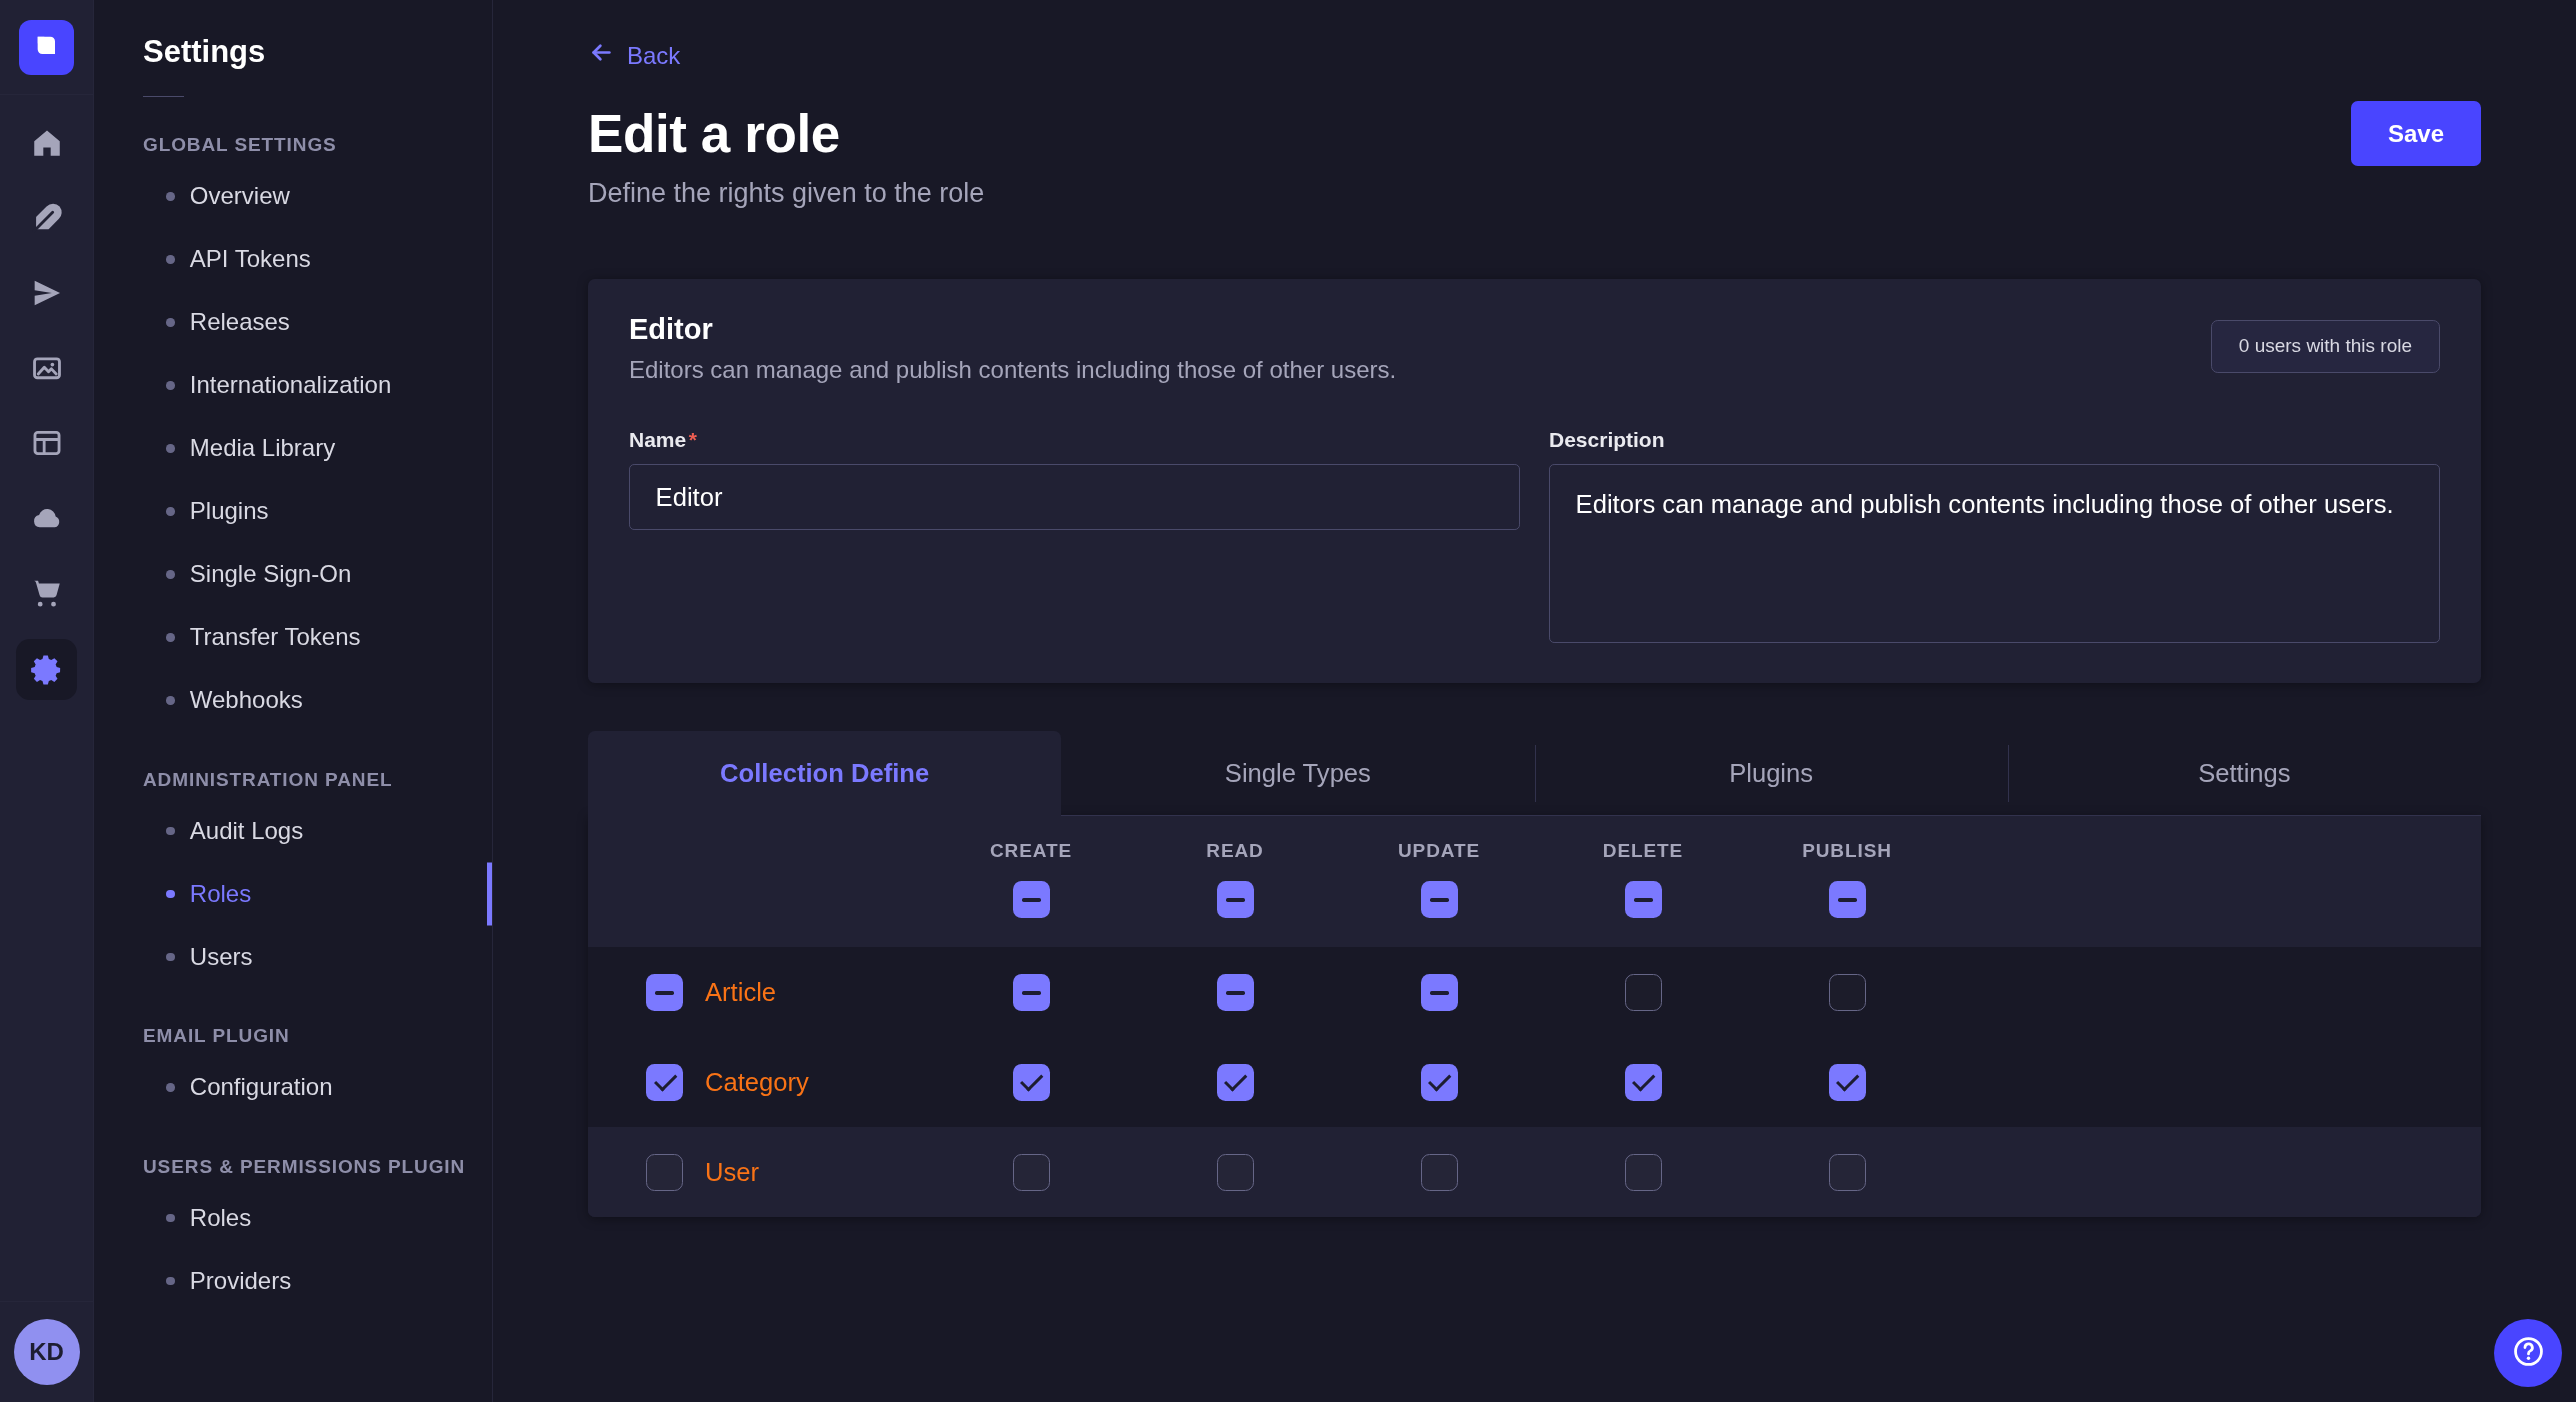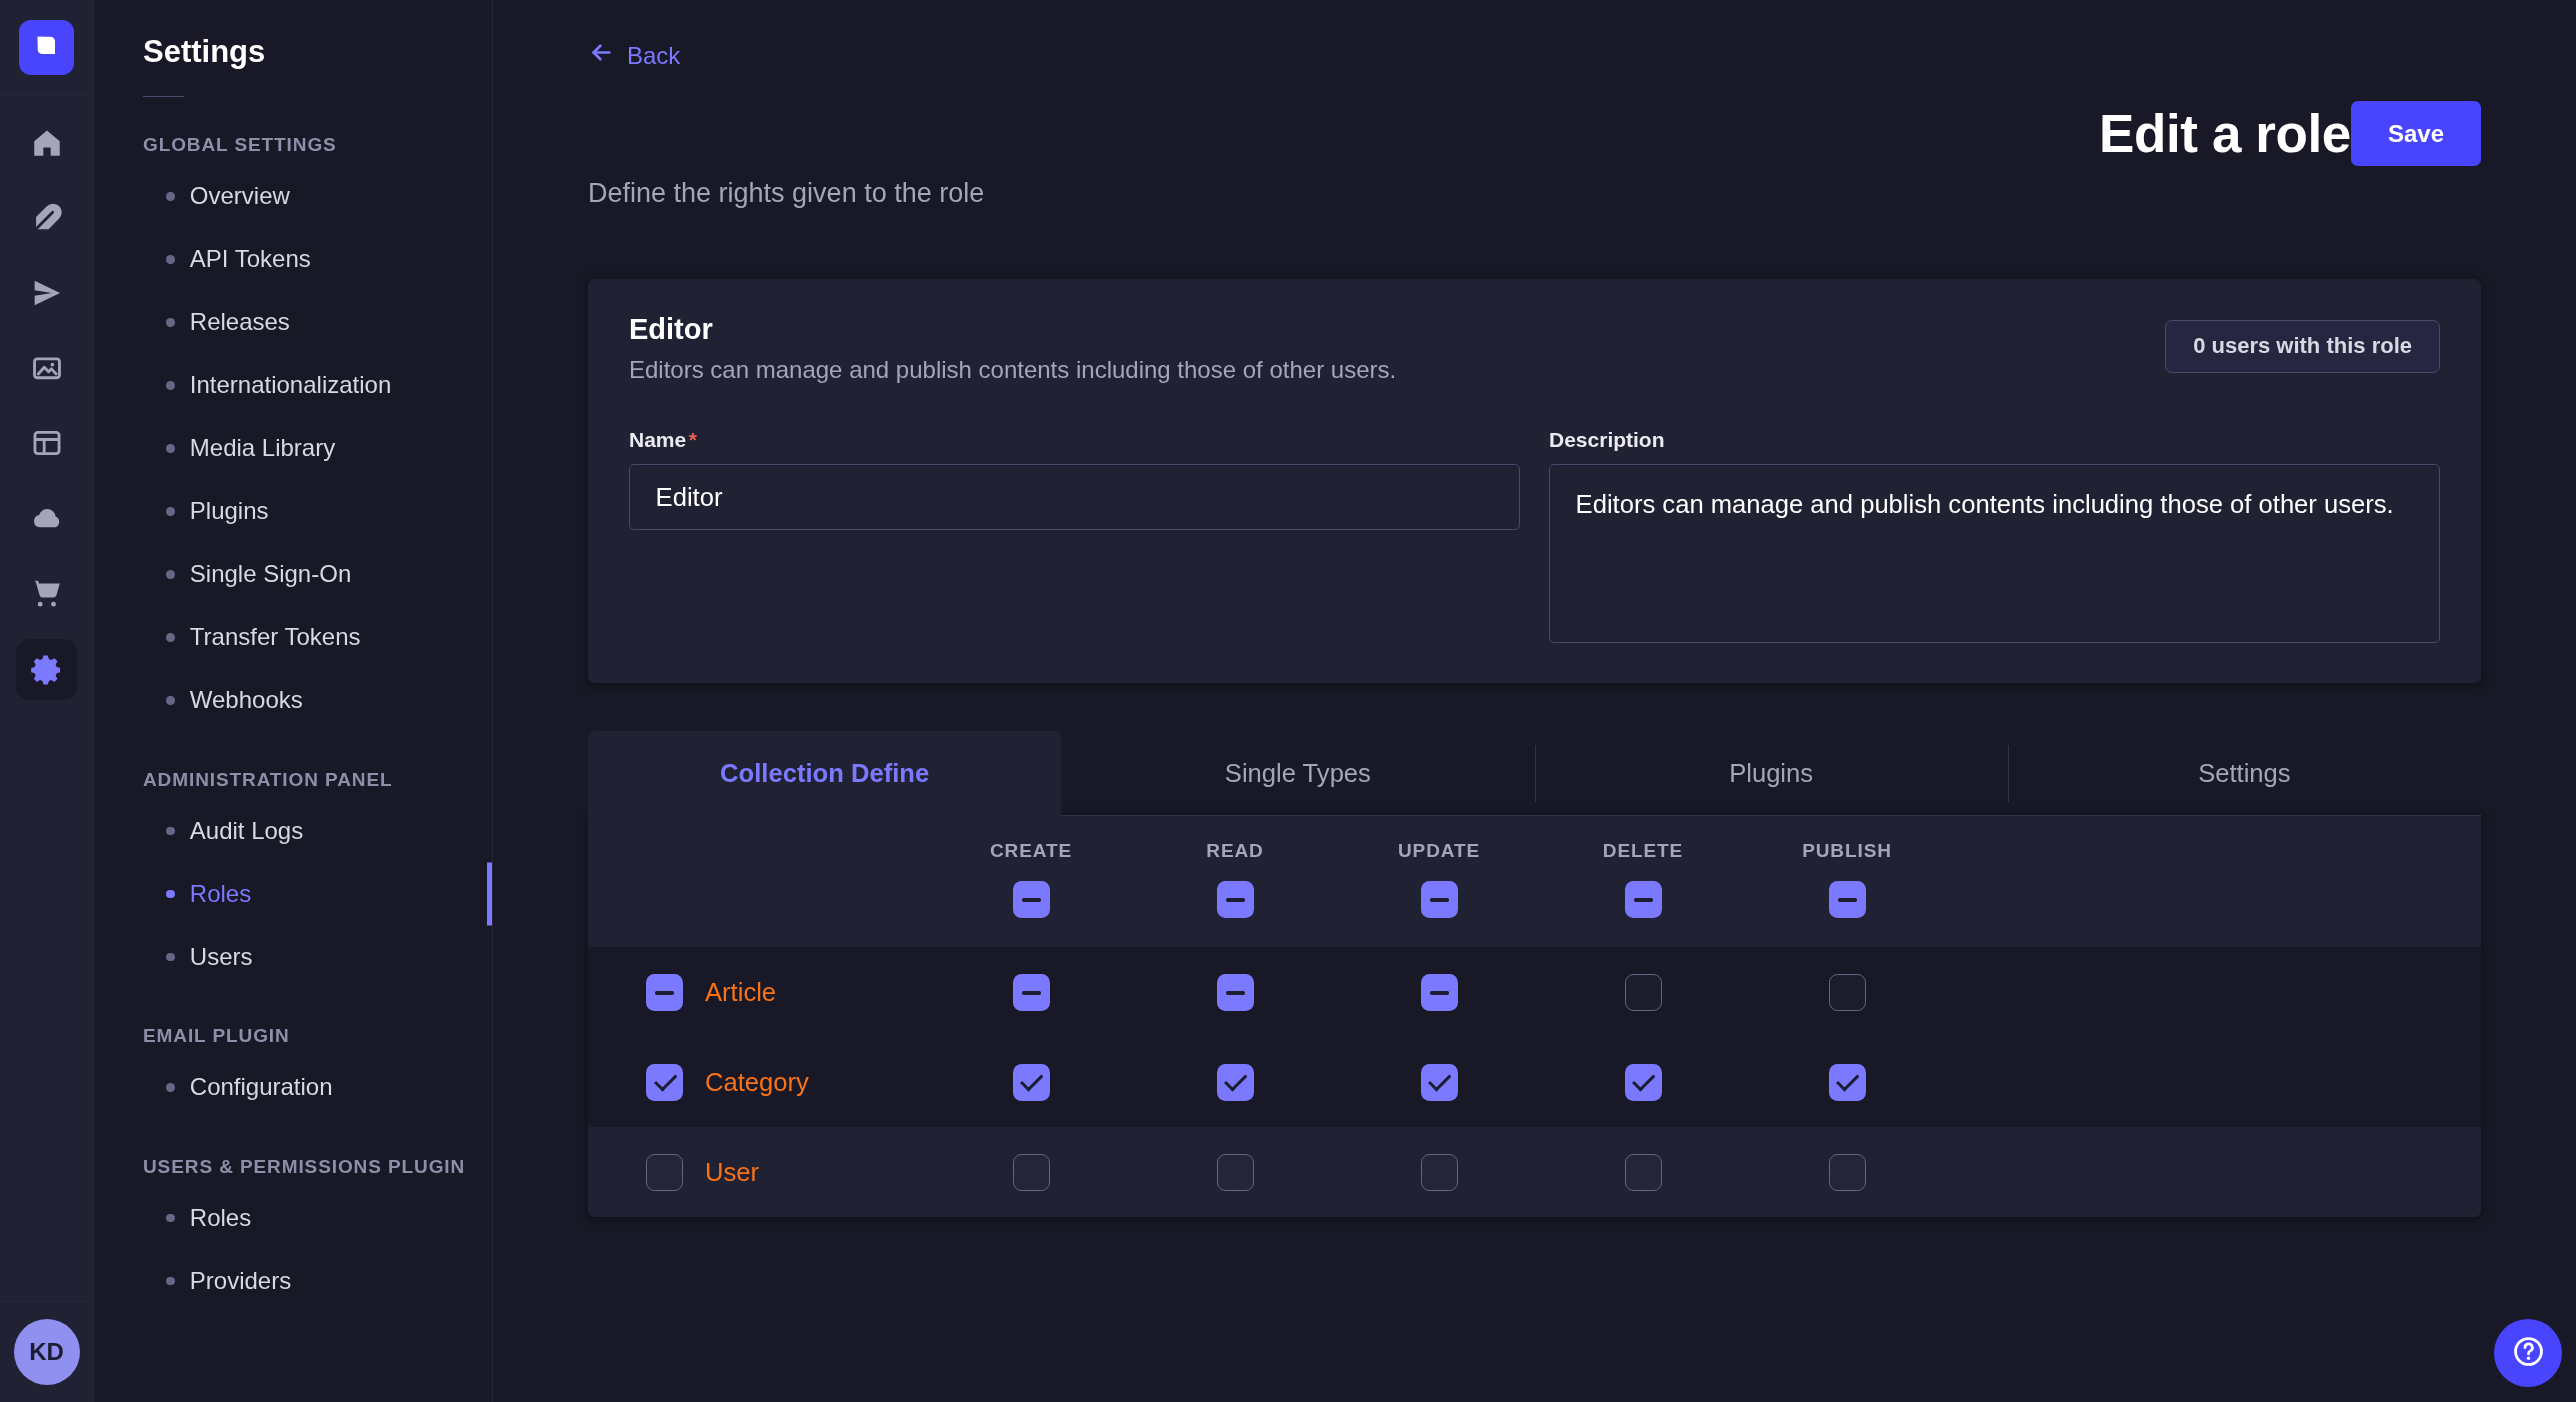--- a/index.html
+++ b/index.html
@@ -79,41 +79,41 @@
     width: 5.1px; height: 63px; background: #7b79ff;
   }
 
   
   main { flex: 1; padding: 39px 95px 0 95px; }
   .back-link {
     display: inline-flex; align-items: center; gap: 12px;
     color: #7b79ff; font-size: 24px; text-decoration: none; cursor: pointer;
   }
   .back-link svg { width: 27px; height: 27px; }
-  .title-row { display: flex; justify-content: flex-end; align-items: center; margin-top: 29px; }
+  .title-row { display: flex; justify-content: space-between; align-items: center; margin-top: 29px; }
   .page-title { font-size: 53px; font-weight: 700; color: #ffffff; letter-spacing: -0.4px; }
   .save-btn {
     height: 65px; padding: 0 37px; background: #4945ff; border: none; border-radius: 6.8px;
     color: #ffffff; font-size: 24px; font-weight: 600; cursor: pointer;
     font-family: "Liberation Sans", sans-serif;
   }
   .page-subtitle { margin-top: 12px; font-size: 27px; color: #a5a5ba; }
 
   
   .role-card {
     margin-top: 70px; background: #212134; border-radius: 6.8px;
     padding: 34px 41px 37px 41px;
     box-shadow: 0 1.7px 10.2px rgba(0,0,0,0.35);
   }
   .card-head { display: flex; justify-content: space-between; align-items: flex-start; }
   .card-title { font-size: 29px; font-weight: 700; color: #ffffff; }
   .card-subtitle { margin-top: 10.2px; font-size: 24px; color: #a5a5ba; }
   .users-btn {
     height: 53px; padding: 0 27px; background: #262640; border: 1.7px solid #4a4a6a;
-    border-radius: 6.8px; color: #d9d9e3; font-size: 22px; font-weight: 700; cursor: pointer;
+    border-radius: 6.8px; color: #d9d9e3; font-size: 19px; font-weight: 400; cursor: pointer;
     font-family: "Liberation Sans", sans-serif; margin-top: 6.8px;
   }
   .fields { display: grid; grid-template-columns: 1fr 1fr; gap: 29px; margin-top: 44px; }
   .field-label { display: block; font-size: 21px; font-weight: 700; color: #eaeaef; margin-bottom: 12px; }
   .req { color: #ee5e52; margin-left: 2.6px; }
   .text-input {
     width: 100%; height: 66px; background: transparent; border: 1.7px solid #4a4a6a;
     border-radius: 5.1px; padding: 0 25.6px; color: #ffffff; font-size: 25.6px;
     font-family: "Liberation Sans", sans-serif;
   }

